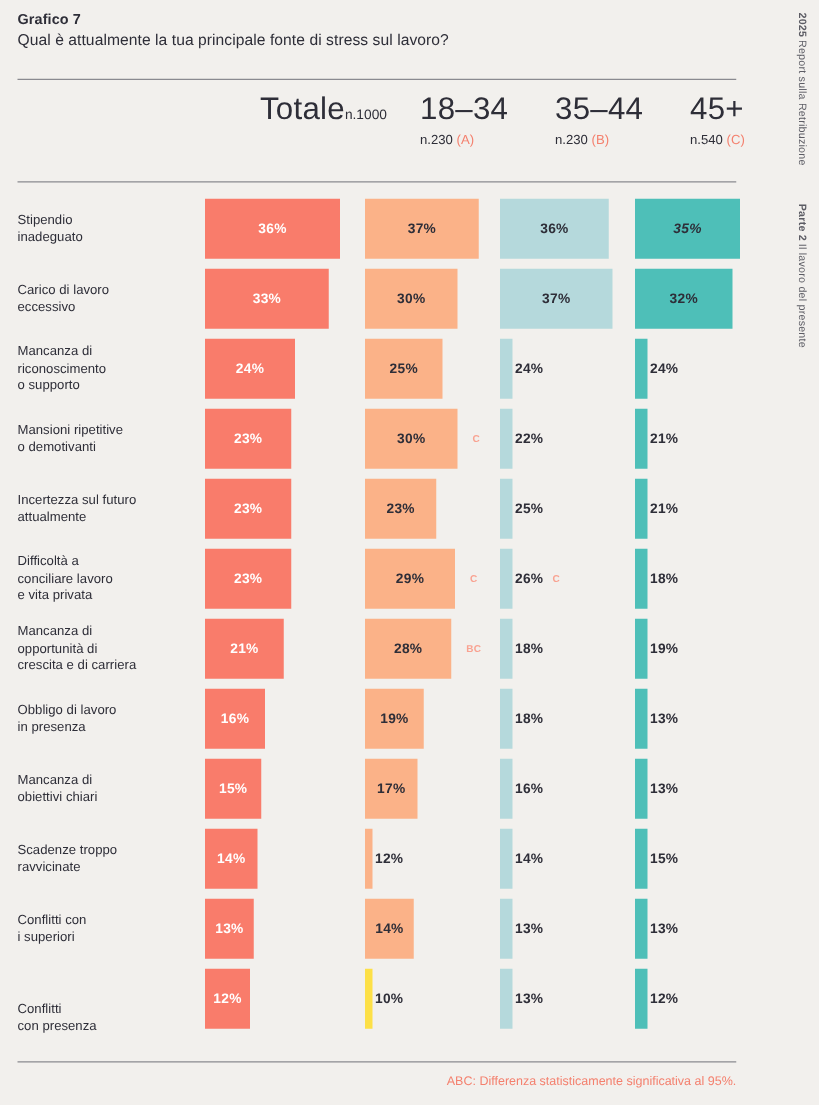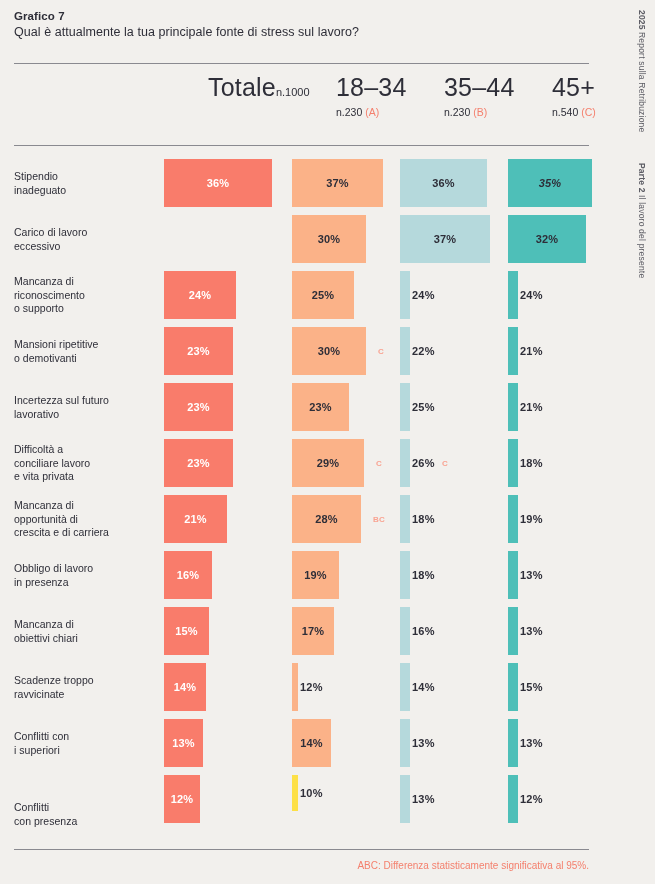--- a/index.html
+++ b/index.html
@@ -247,20 +247,25 @@
         <div class="bar" style="width: 84px; height: 48px; background: rgb(78, 191, 184);">
           <span class="bar-value inside" style="color: rgb(46, 46, 56);">35%</span>
         </div>
       </div>
     </div>
     <div class="row" style="height: 56px; top: 0px; position: relative;">
       <div class="row-label" style="top: 15px;">
         <div>Carico di lavoro</div>
         <div>eccessivo</div>
       </div>
+      <div class="cell c0" style="top: 4px;">
+        <div class="bar" style="width: 99px; height: 48px; background: rgb(249, 124, 107);">
+          <span class="bar-value inside" style="color: rgb(255, 255, 255);">33%</span>
+        </div>
+      </div>
       <div class="cell c1" style="top: 4px;">
         <div class="bar" style="width: 74px; height: 48px; background: rgb(251, 178, 136);">
           <span class="bar-value inside" style="color: rgb(46, 46, 56);">30%</span>
         </div>
       </div>
       <div class="cell c2" style="top: 4px;">
         <div class="bar" style="width: 90px; height: 48px; background: rgb(181, 217, 220);">
           <span class="bar-value inside" style="color: rgb(46, 46, 56);">37%</span>
         </div>
       </div>
@@ -320,21 +325,21 @@
       </div>
       <div class="cell c3" style="top: 4px;">
         <div class="bar" style="width: 10px; height: 48px; background: rgb(78, 191, 184);">
           <span class="bar-value outside" style="color: rgb(46, 46, 56); left: 12px;">21%</span>
         </div>
       </div>
     </div>
     <div class="row" style="height: 56px; top: 0px; position: relative;">
       <div class="row-label" style="top: 15px;">
         <div>Incertezza sul futuro</div>
-        <div>lavorativo</div>
+        <div>attualmente</div>
       </div>
       <div class="cell c0" style="top: 4px;">
         <div class="bar" style="width: 69px; height: 48px; background: rgb(249, 124, 107);">
           <span class="bar-value inside" style="color: rgb(255, 255, 255);">23%</span>
         </div>
       </div>
       <div class="cell c1" style="top: 4px;">
         <div class="bar" style="width: 57px; height: 48px; background: rgb(251, 178, 136);">
           <span class="bar-value inside" style="color: rgb(46, 46, 56);">23%</span>
         </div>
@@ -515,21 +520,21 @@
       <div class="row-label" style="top: 30px;">
         <div>Conflitti</div>
         <div>con presenza</div>
       </div>
       <div class="cell c0" style="top: 4px;">
         <div class="bar" style="width: 36px; height: 48px; background: rgb(249, 124, 107);">
           <span class="bar-value inside" style="color: rgb(255, 255, 255);">12%</span>
         </div>
       </div>
       <div class="cell c1" style="top: 4px;">
-        <div class="bar" style="width: 6px; height: 36px; background: #fde047;">
+        <div class="bar" style="width: 6px; height: 48px; background: #fde047;">
           <span class="bar-value outside" style="color: rgb(46, 46, 56); left: 8px;">10%</span>
         </div>
       </div>
       <div class="cell c2" style="top: 4px;">
         <div class="bar" style="width: 10px; height: 48px; background: rgb(181, 217, 220);">
           <span class="bar-value outside" style="color: rgb(46, 46, 56); left: 12px;">13%</span>
         </div>
       </div>
       <div class="cell c3" style="top: 4px;">
         <div class="bar" style="width: 10px; height: 48px; background: rgb(78, 191, 184);">

